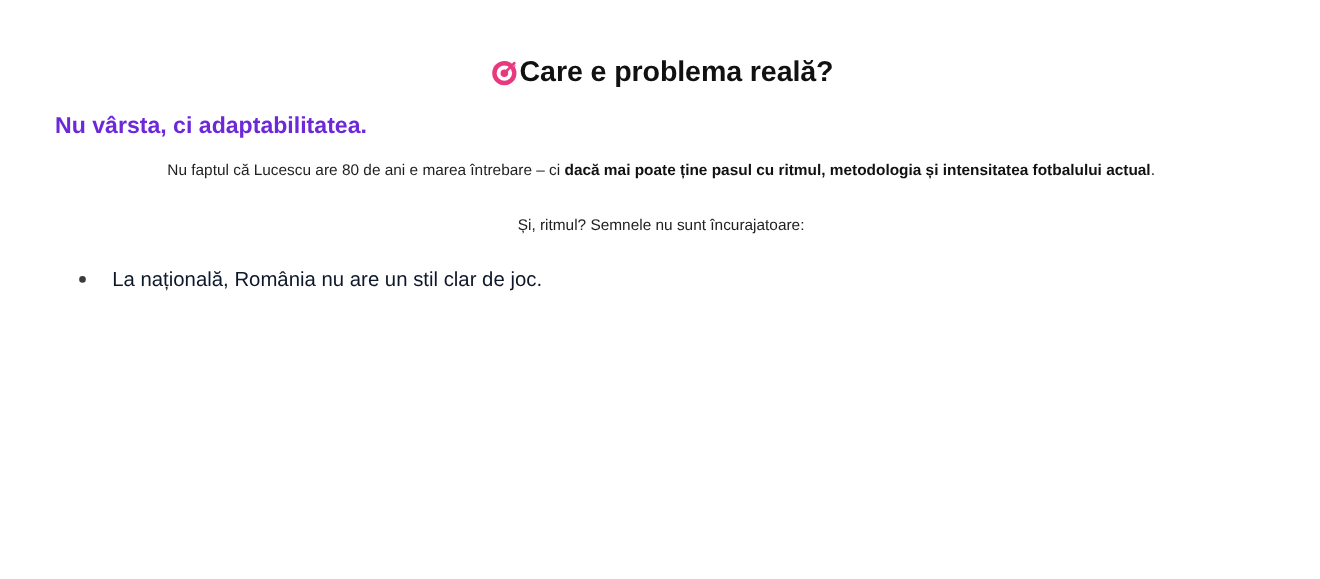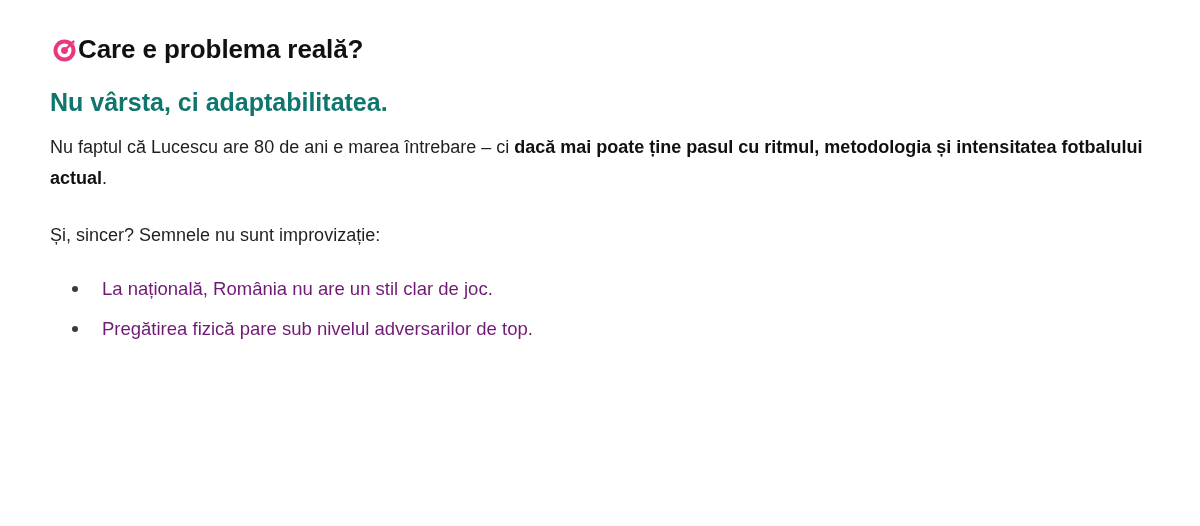--- a/index.html
+++ b/index.html
@@ -18,62 +18,64 @@
     position: relative;
     width: 1200px;
     height: 526px;
     box-sizing: border-box;
     padding: 34px 48px 0 50px;
   }
   .heading-row {
     display: flex;
     align-items: center;
     gap: 0;
-    margin: 0 0 18px 0;
+    margin: 16px 0 18px 0;
+    justify-content: center;
   }
   .target-icon {
     width: 28px;
     height: 28px;
     position: relative;
     flex: 0 0 auto;
     display: inline-block;
   }
   .target-icon svg { display: block; }
   .heading-text {
     font-size: 26px;
     font-weight: bold;
     letter-spacing: -0.1px;
     color: #111111;
     line-height: 1.2;
   }
   .lead-bold {
-    font-size: 25px;
+    font-size: 21px;
     font-weight: bold;
-    color: #0f766e;
+    color: #6d28d9;
     margin: 0 0 10px 0;
     line-height: 1.55;
   }
   .para {
-    font-size: 18px;
+    font-size: 14px;
     color: #1f1f1f;
     line-height: 1.72;
     margin: 0 0 26px 0;
     max-width: 1110px;
+    text-align: center;
   }
   .para b { font-weight: bold; color: #111111; }
   .para.second { margin-bottom: 22px; }
   ul.bullets {
     list-style: none;
     margin: 0;
     padding: 0;
   }
   ul.bullets li {
     position: relative;
     font-size: 18.5px;
-    color: #701a75;
+    color: #0f172a;
     line-height: 1.72;
     padding-left: 52px;
     margin-bottom: 8px;
     max-width: 1090px;
   }
   ul.bullets li::before {
     content: "";
     position: absolute;
     left: 22px;
     top: 13px;
@@ -98,20 +100,19 @@
         <path d="M21.2 3.6 L21.8 7.2 L25.4 7.8 L22.4 9.6 Z" fill="#f05a94"></path>
       </svg>
     </span>
     <span class="heading-text">Care e problema reală?</span>
   </div>
 
   <p class="lead-bold">Nu vârsta, ci adaptabilitatea.</p>
 
   <p class="para"><span>Nu faptul că Lucescu are 80 de ani e marea întrebare – ci </span><b>dacă mai poate ține pasul cu ritmul, metodologia și intensitatea fotbalului actual</b><span>.</span></p>
 
-  <p class="para second">Și, sincer? Semnele nu sunt improvizație:</p>
+  <p class="para second">Și, ritmul? Semnele nu sunt încurajatoare:</p>
 
   <ul class="bullets">
     <li>La națională, România nu are un stil clar de joc.</li>
-    <li>Pregătirea fizică pare sub nivelul adversarilor de top.</li>
   </ul>
 
 </div>
 
 </body></html>

